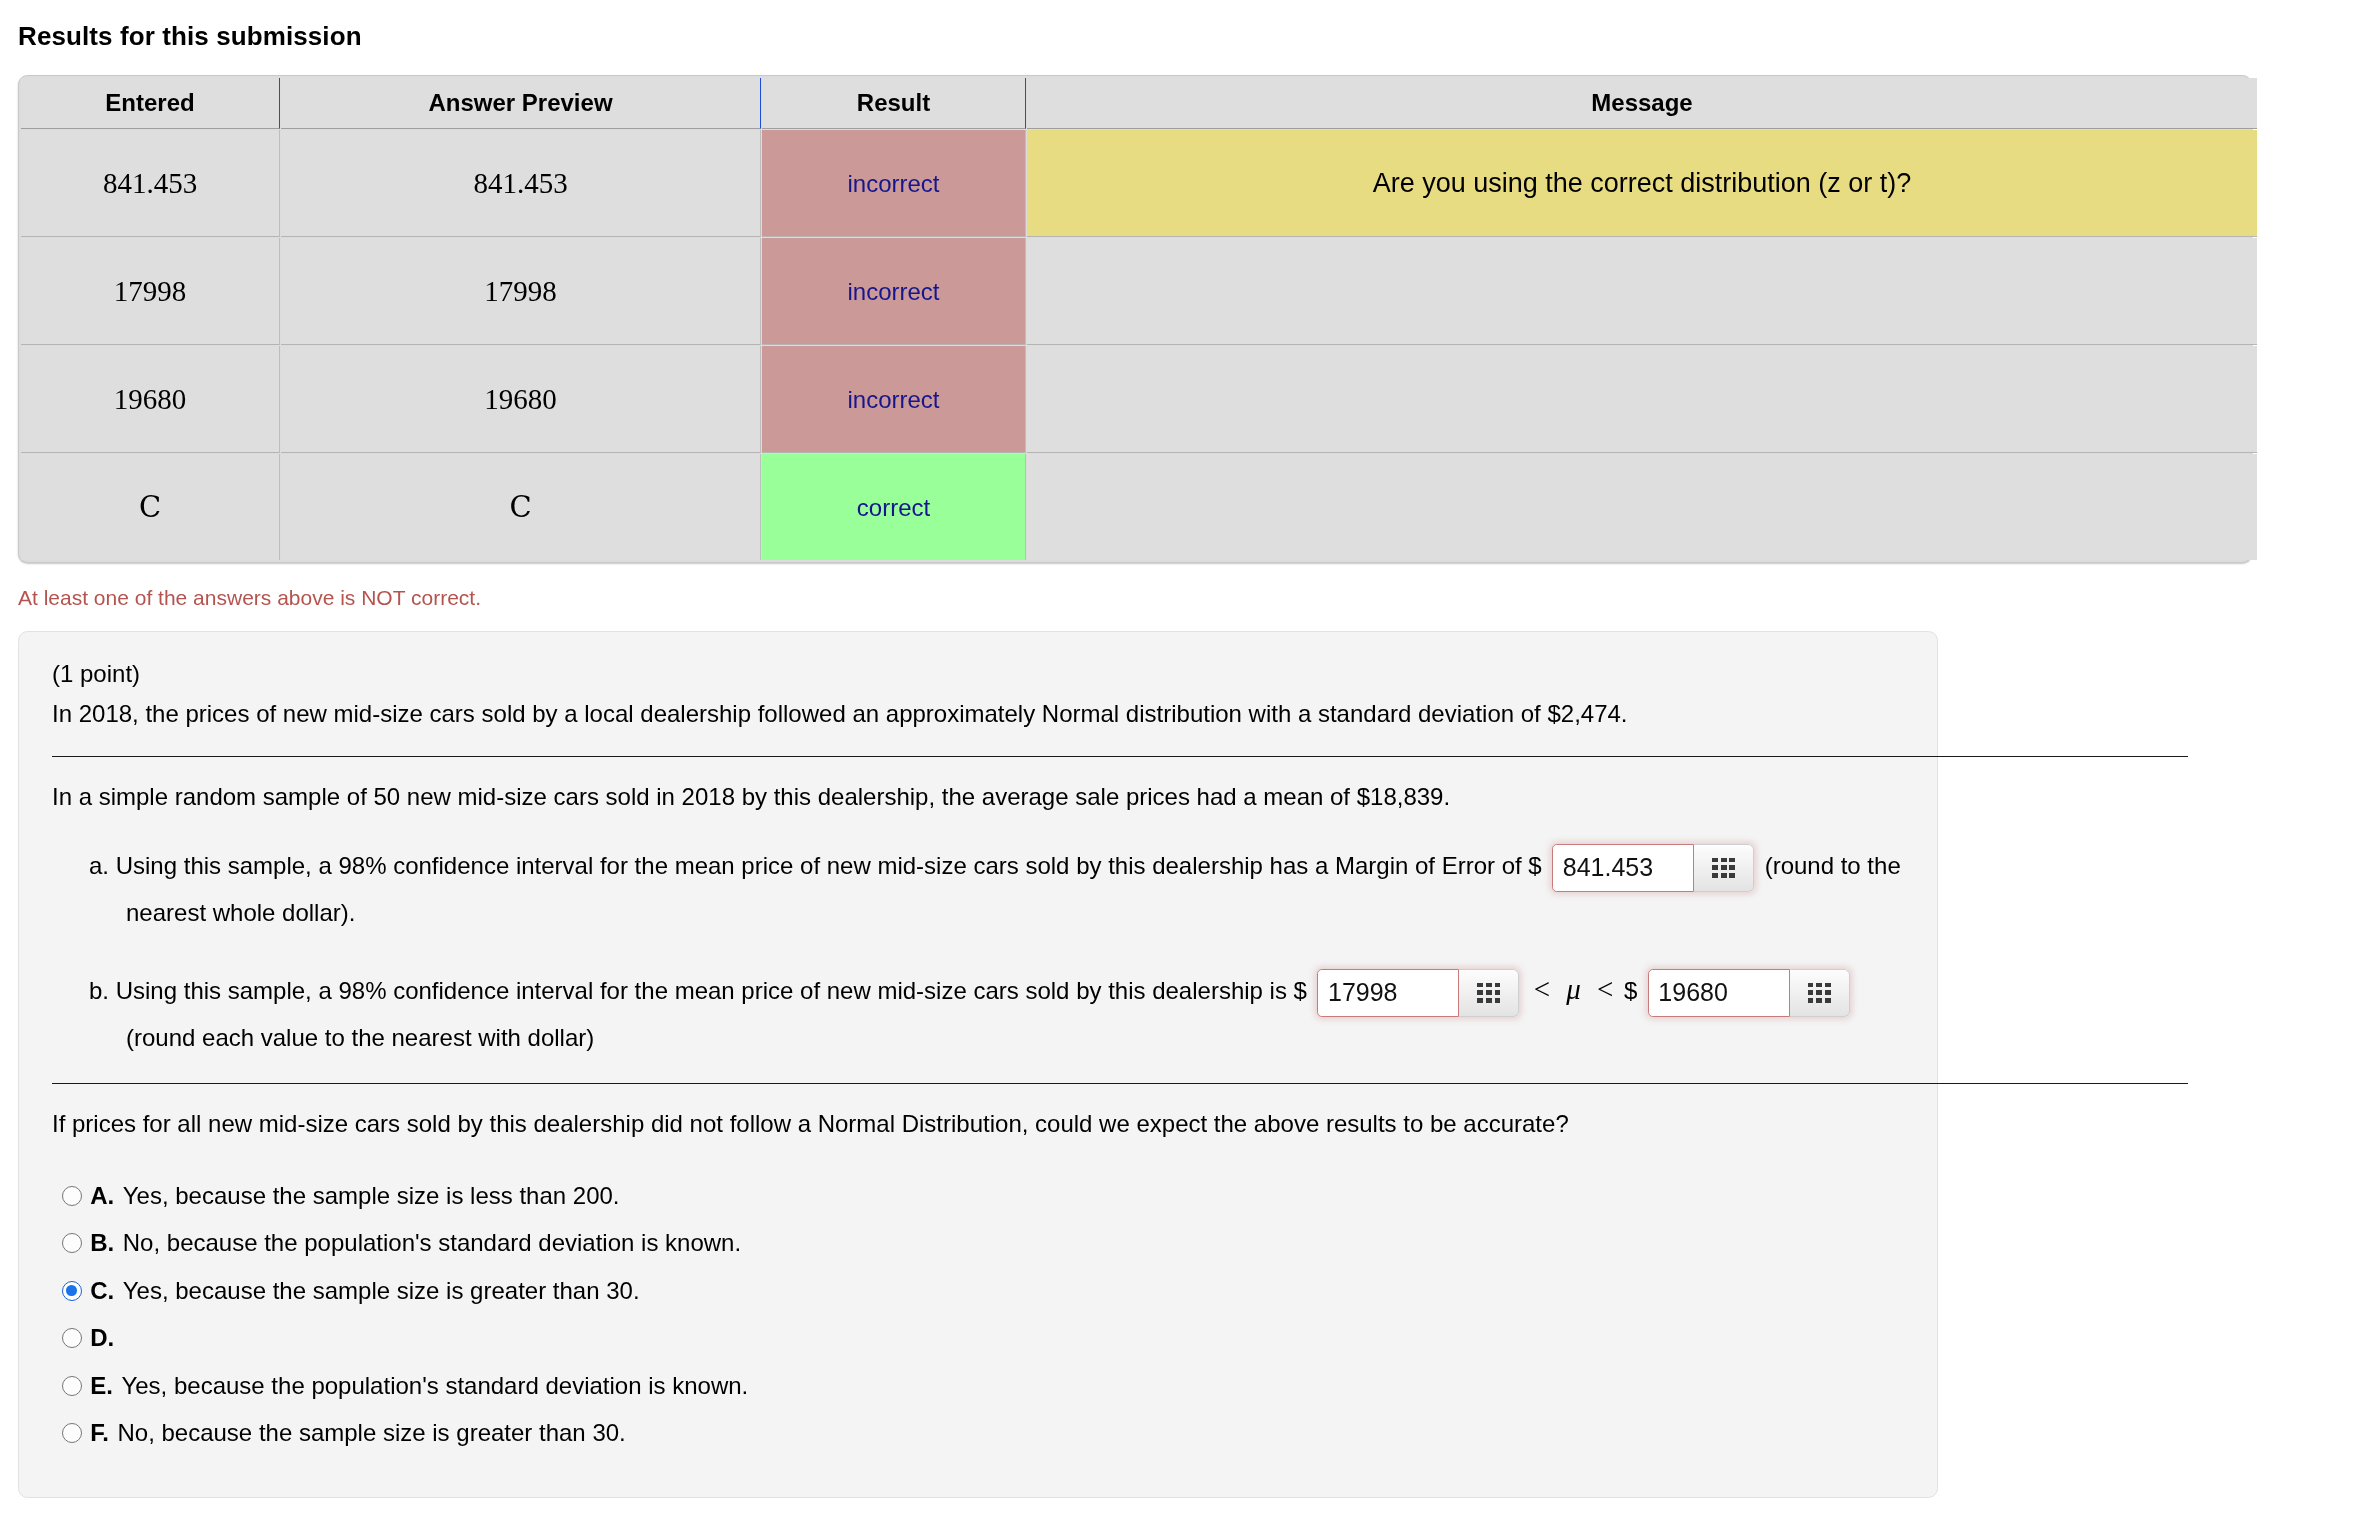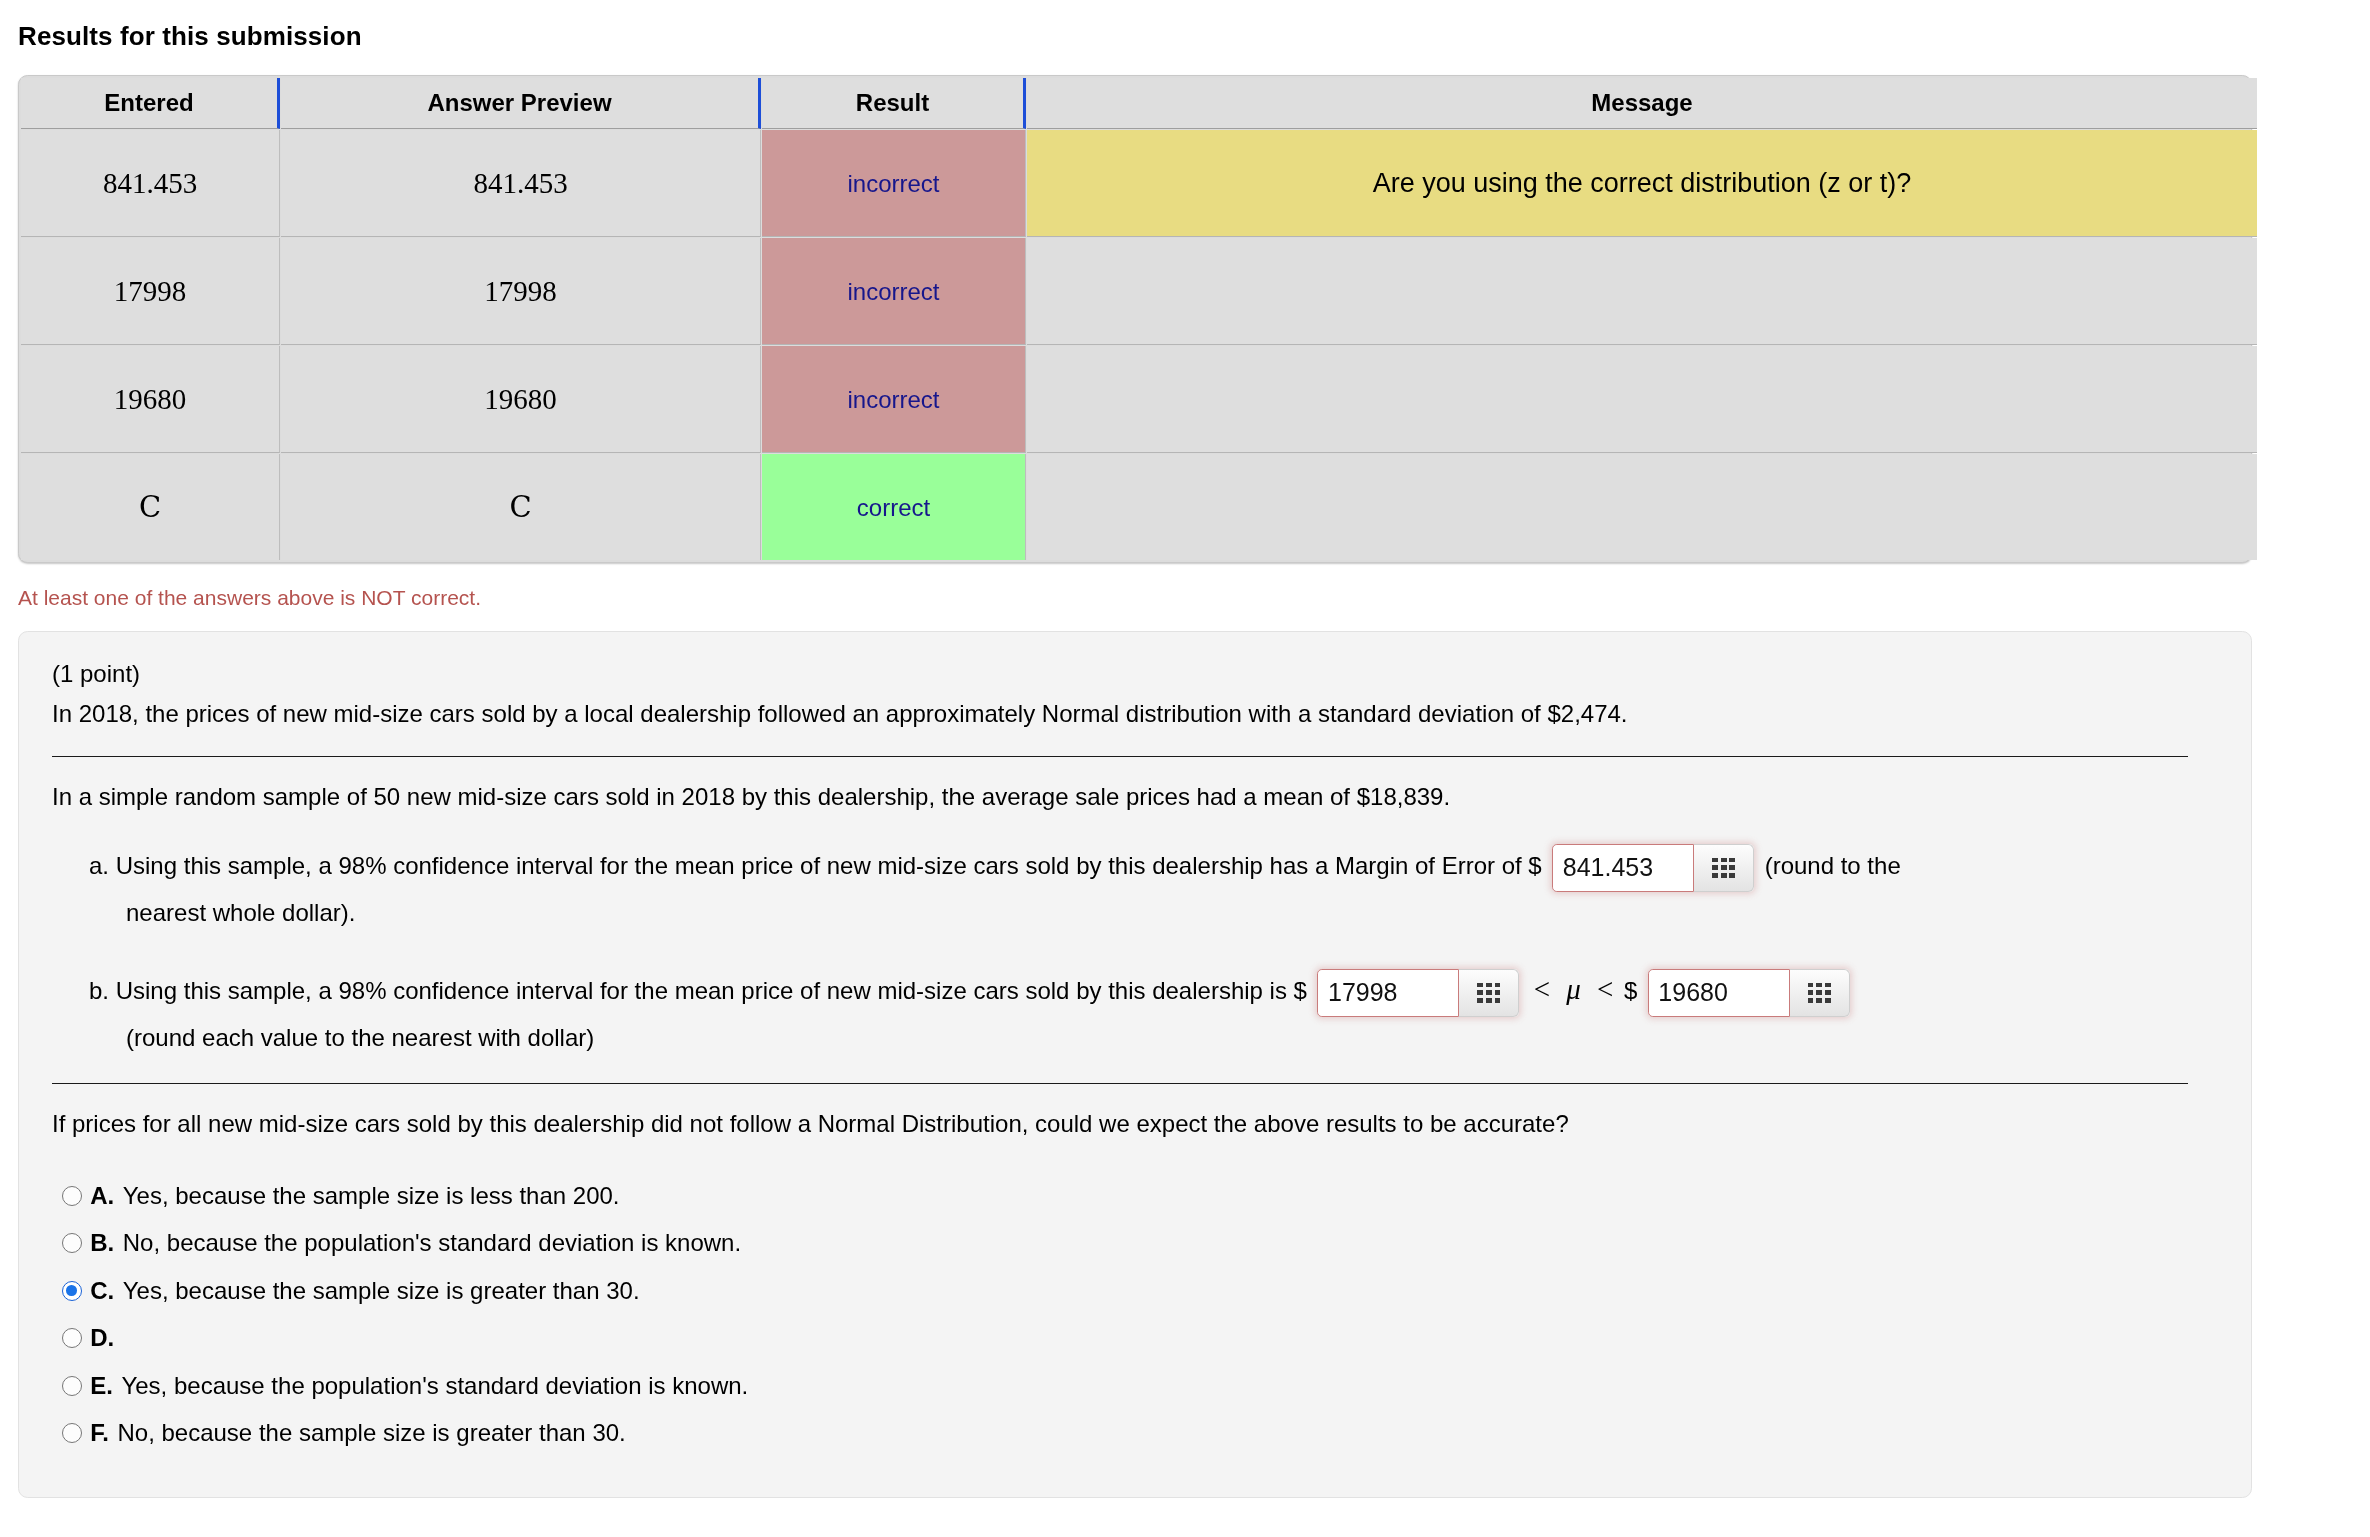--- a/index.html
+++ b/index.html
@@ -42,21 +42,21 @@
     border-collapse: separate;
     border-spacing: 1.9px;
     width: 100%;
     table-layout: fixed;
   }
   table.results th {
     background: #dedede;
     font-size: 24px;
     font-weight: bold;
     height: 48px;
-    border-right: 3px solid #1d4ed8;
+    border-right: 1px solid #1d4ed8;
     border-bottom: 1.9px solid #9e9e9e;
     text-align: center;
     vertical-align: middle;
   }
   table.results th:last-child { border-right: none; }
   table.results td {
     background: #dedede;
     height: 104px;
     text-align: center;
     vertical-align: middle;
@@ -92,21 +92,21 @@
 
   
   .notice {
     color: #b5534f;
     font-size: 21px;
     margin: 23px 0 21px 0;
   }
 
   
   .problem {
-    width: 2234px;
+    width: 1920px;
     box-sizing: border-box;
     background: #f4f4f4;
     border: 1px solid #e2e2e2;
     border-radius: 9.6px;
     padding: 25px 33px 33px 33px;
     font-size: 24px;
     line-height: 1.42;
   }
   .problem .pt { margin: 0 0 5.8px 0; }
   .problem .intro { margin: 0; }

